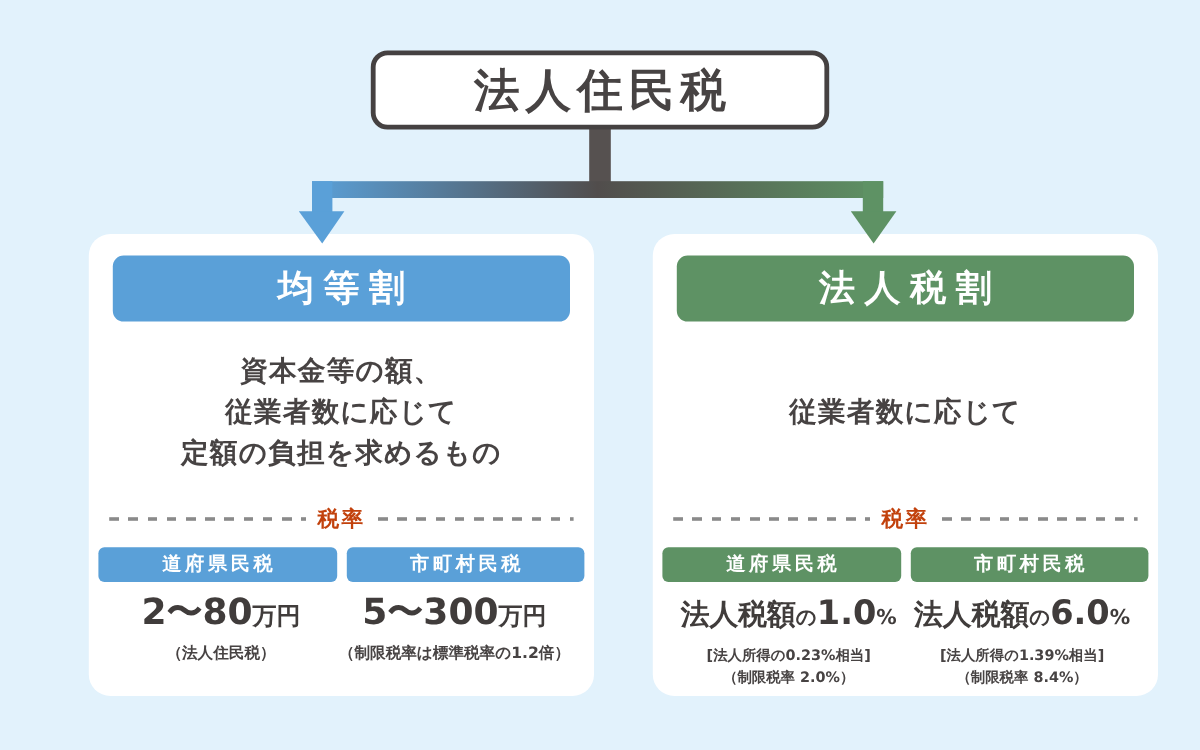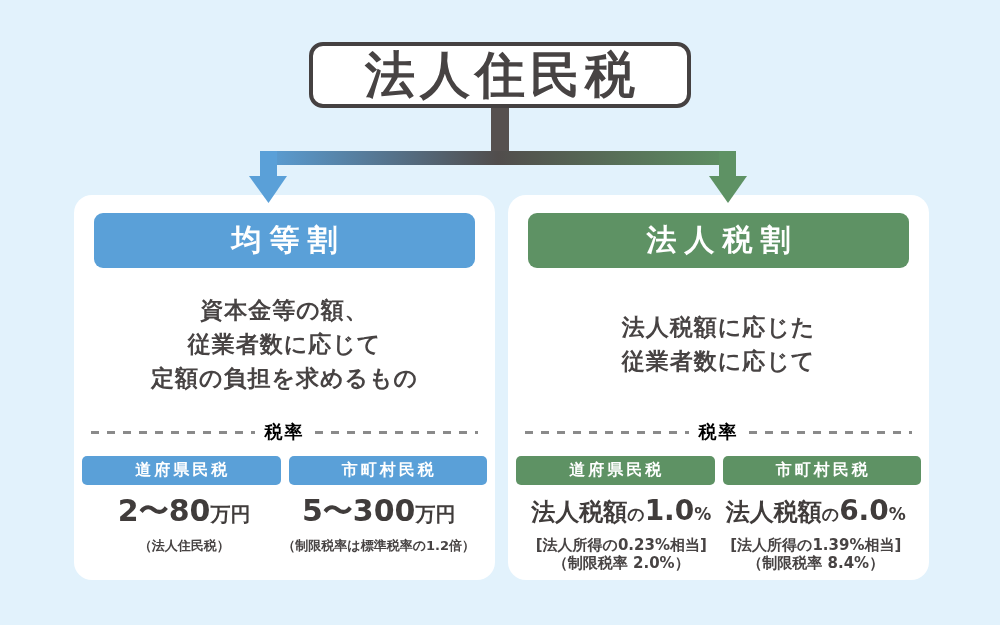--- a/index.html
+++ b/index.html
@@ -15,35 +15,35 @@
   .title-box {
     position:absolute; z-index:3;
     left:50%; transform:translateX(-50%);
     top:42px; width:382px; height:66px;
     background:#ffffff;
     border:4px solid #454141;
     border-radius:14px;
     display:flex; align-items:center; justify-content:center;
   }
   .title-box .title-text {
-    font-size:50px; font-weight:bold; color:#474343;
+    font-size:38px; font-weight:bold; color:#474343;
     letter-spacing:5px; text-indent:5px; white-space:nowrap;
   }
 
   
   .connector { position:absolute; left:0; top:0; z-index:2; pointer-events:none; }
 
   
   .card {
     position:absolute; z-index:1; top:195px;
     width:421px; height:385px;
     background:#ffffff; border-radius:18px;
   }
   .card-left  { left:74px; }
-  .card-right { left:508px; }
+  .card-right { left:544px; }
 
   .card-header {
     margin:18px 20px 0; height:55px;
     border-radius:9px;
     display:flex; align-items:center; justify-content:center;
     color:#ffffff; font-size:30px; font-weight:bold;
     letter-spacing:8px; text-indent:8px; white-space:nowrap;
   }
   .bg-blue  { background:#5aa0d8; }
   .bg-green { background:#5e9264; }
@@ -58,21 +58,21 @@
 
   .divider {
     margin:0 17px; height:24px;
     display:flex; align-items:center; gap:10px;
   }
   .divider .dash {
     flex:1; height:3px;
     background:repeating-linear-gradient(90deg,#8a8a8a 0 8px,transparent 8px 16px);
   }
   .divider .divider-label {
-    font-size:18px; font-weight:bold; color:#000000;
+    font-size:18px; font-weight:bold; color:#c2410c;
     letter-spacing:2px; white-space:nowrap;
   }
 
   .tags { display:flex; gap:8px; margin:12px 8px 0;justify-content:center; }
   .tag {
     flex:1; height:29px; border-radius:5px;
     display:flex; align-items:center; justify-content:center;
     color:#ffffff; font-size:16px; font-weight:bold;
     letter-spacing:3px; text-indent:3px; white-space:nowrap;
   }
@@ -85,21 +85,21 @@
   }
   .value-main .unit { font-size:20px; }
   .card-right .value-main { font-size:24px; }
   .card-right .value-main .num { font-size:28px; }
   .card-right .value-main .sm  { font-size:17px; }
   .value-note {
     margin-top:5px;
     font-size:13px; font-weight:bold; color:#474343;
     line-height:17px; white-space:nowrap;
   }
-  .card-right .value-note { font-size:15px; }
+  .card-right .value-note { font-size:12px; }
 </style>
 </head>
 <body>
 
 <svg class="connector" width="1000" height="212" viewBox="0 0 1000 212">
   <defs>
     <linearGradient id="barGrad" x1="0" y1="0" x2="1" y2="0">
       <stop offset="0" stop-color="#5aa0d8"></stop>
       <stop offset="0.5" stop-color="#514d4c"></stop>
       <stop offset="1" stop-color="#5e9264"></stop>
@@ -150,21 +150,20 @@
       </div>
       <div class="value-note">（制限税率は標準税率の1.2倍）</div>
     </div>
   </div>
 </div>
 
 <div class="card card-right">
   <div class="card-header bg-green">法人税割</div>
 
   <div class="card-body">
-    <div>法人税額に応じた</div>
     <div>従業者数に応じて</div>
   </div>
 
   <div class="divider">
     <div class="dash"></div>
     <div class="divider-label">税率</div>
     <div class="dash"></div>
   </div>
 
   <div class="tags">

